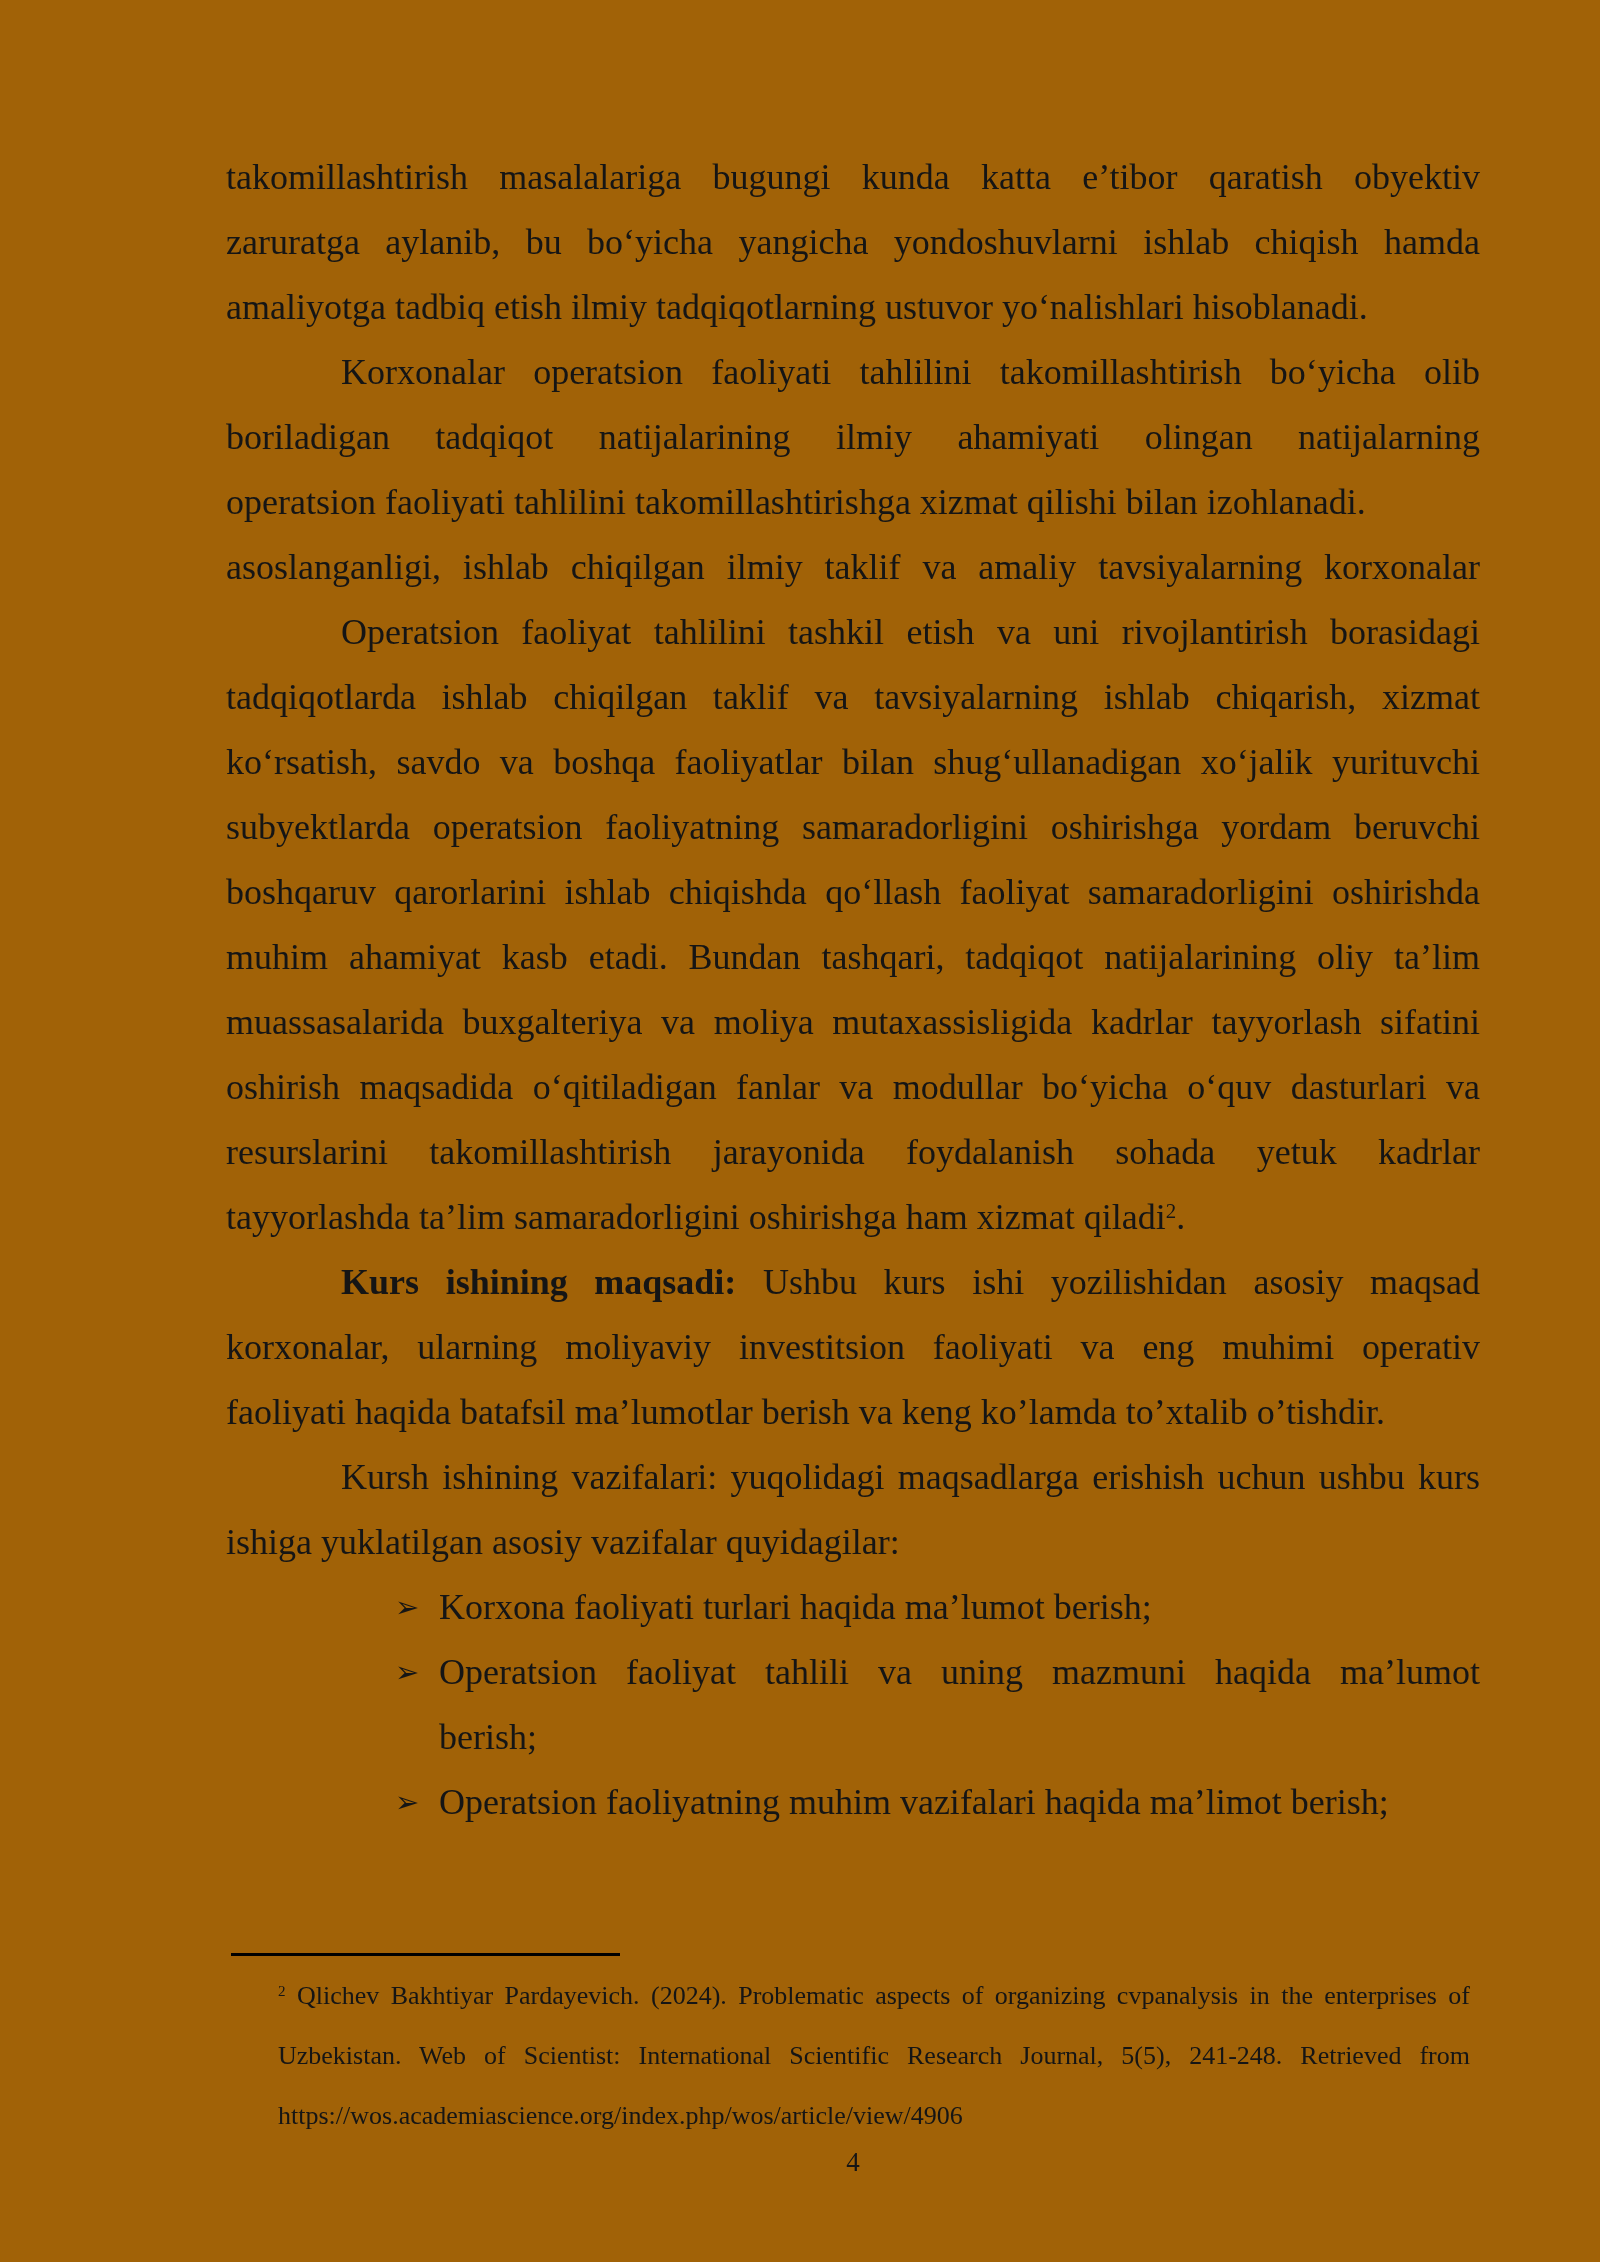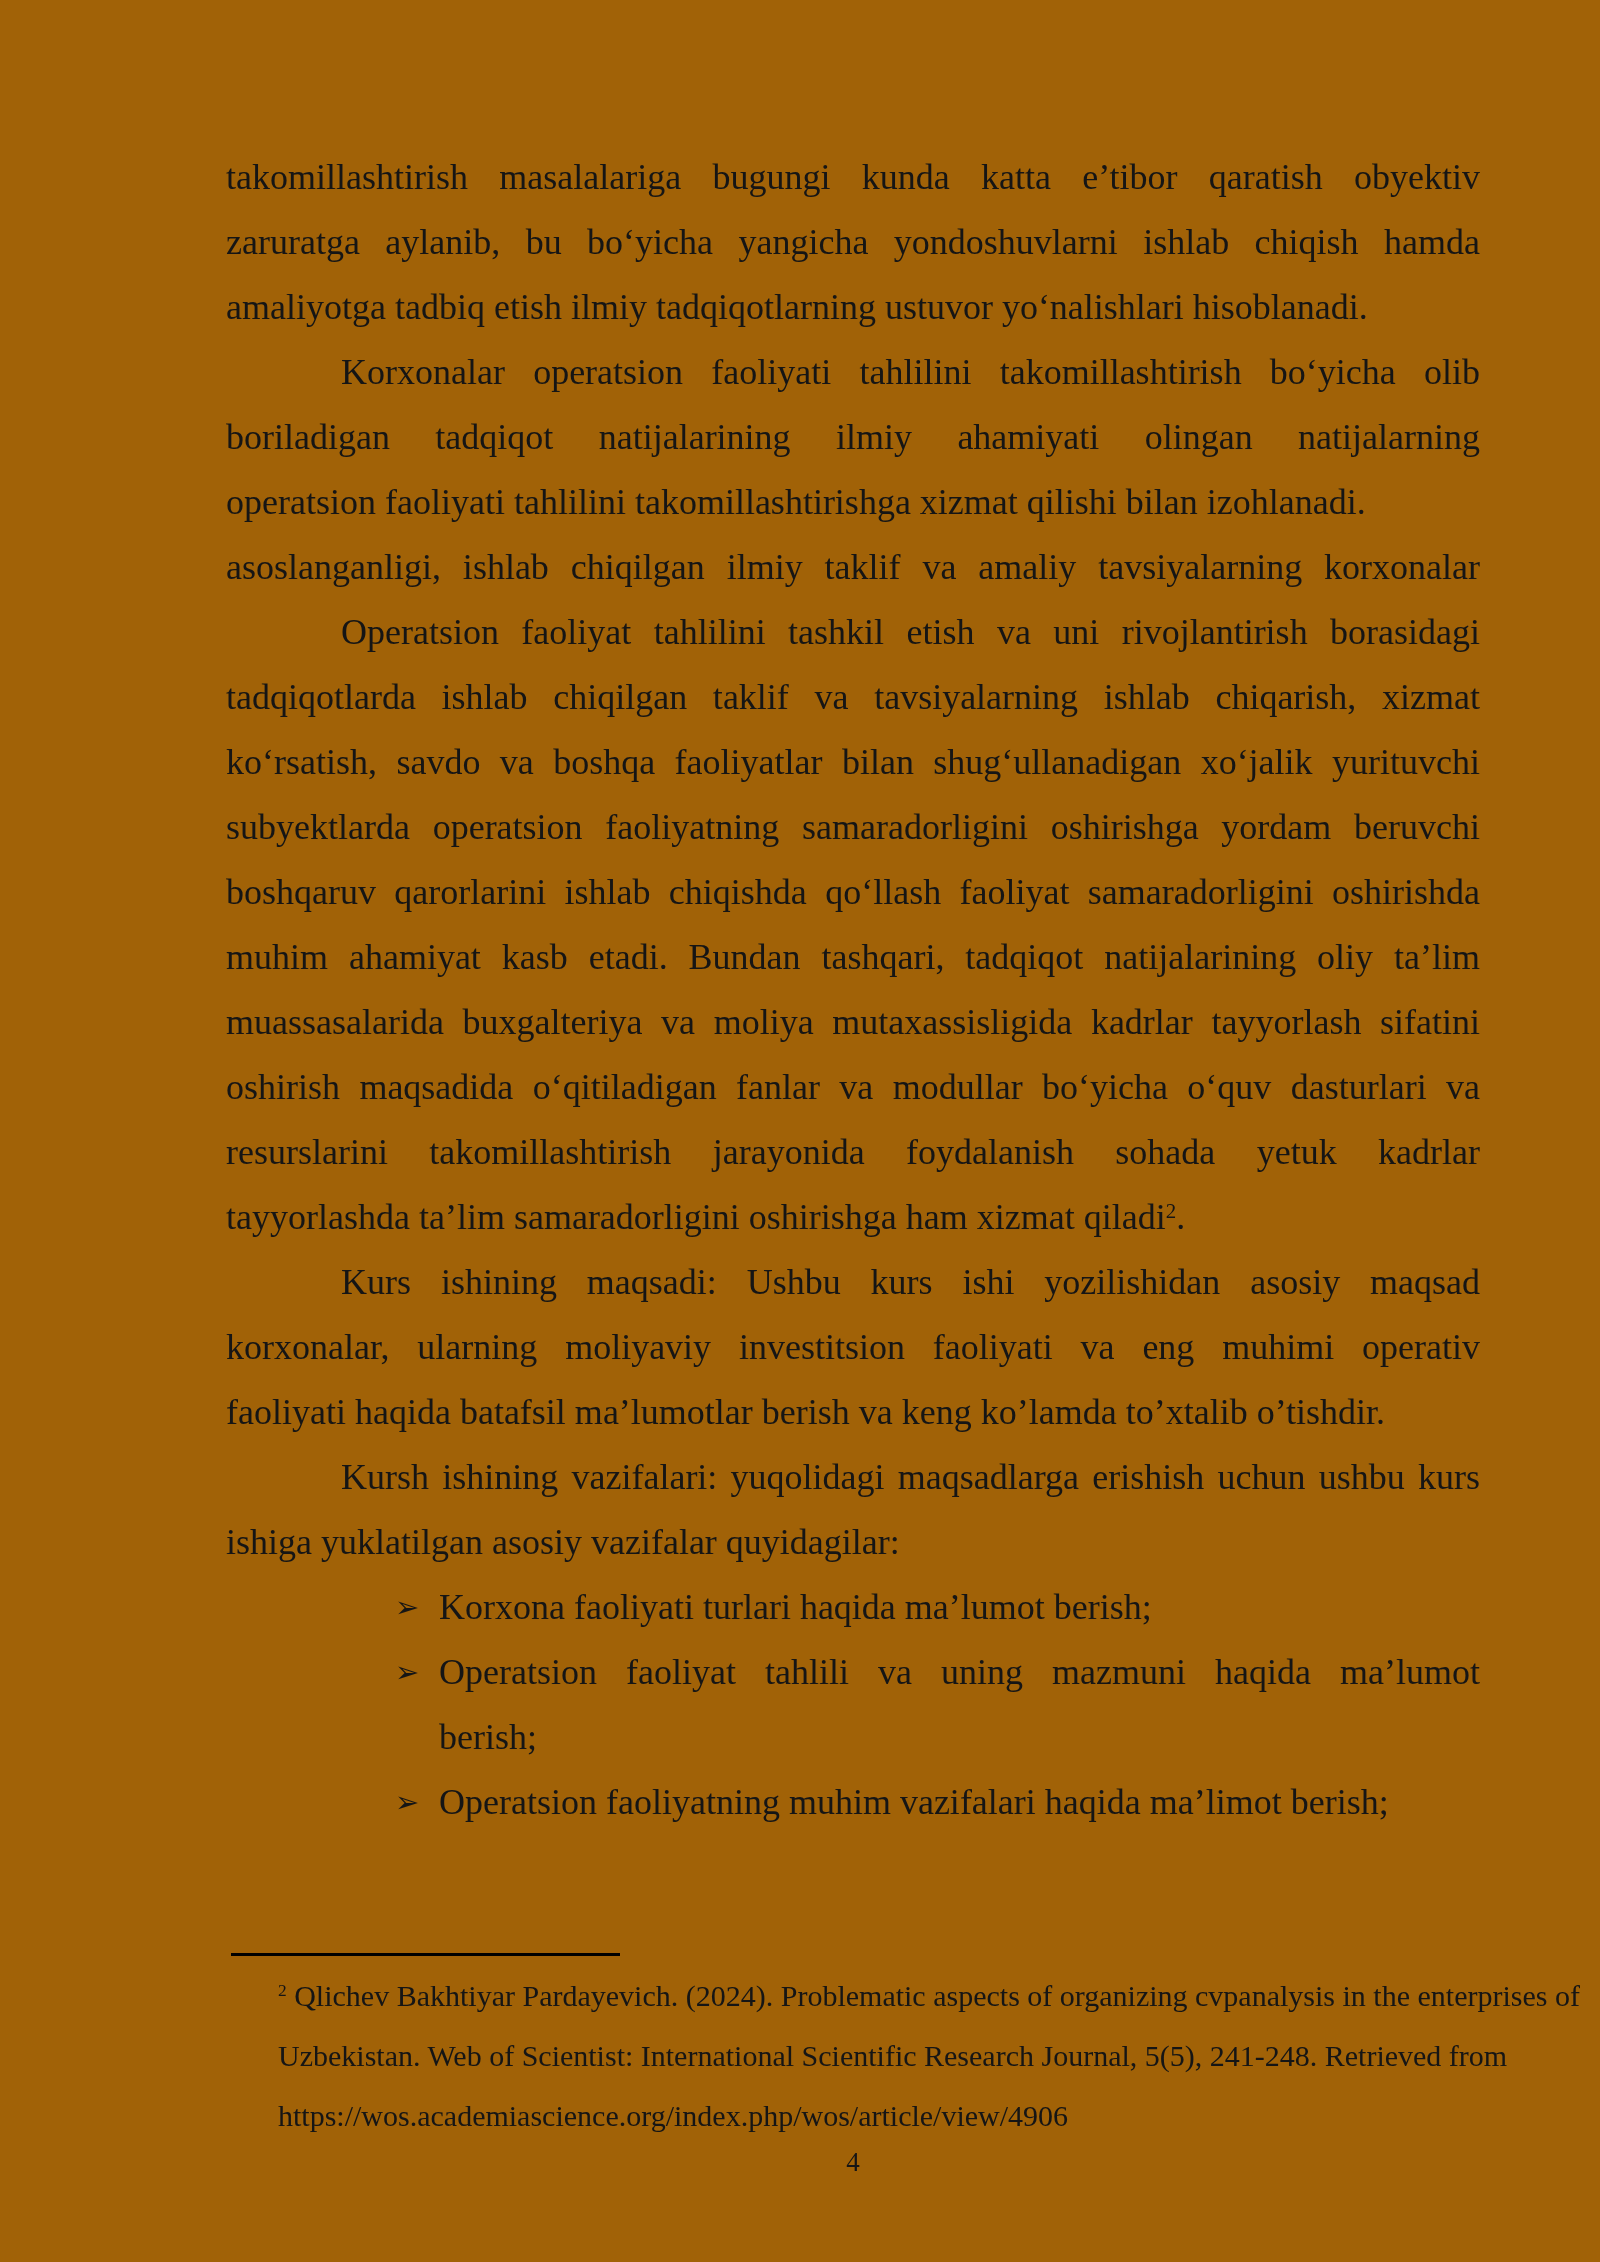--- a/index.html
+++ b/index.html
@@ -17,21 +17,21 @@
     font-size:36px;
   }
   .ln{
     height:65px;line-height:65px;
     white-space:nowrap;
     text-align:justify;
     text-align-last:justify;
   }
   .ln.last{ text-align-last:left; }
   .ln.ind{ padding-left:115px; }
-  .b{ font-weight:normal; }
+  .b{ font-weight:bold; }
   sup.sp{
     font-size:0.58em;
     line-height:0;
     position:relative;
     top:-0.55em;
     vertical-align:baseline;
   }
   .bullet{ position:relative; padding-left:213px; }
   .bullet .marker{
     position:absolute;left:169px;top:0;
@@ -41,21 +41,21 @@
   }
   .fn-sep{
     position:absolute;
     left:231px;top:1953px;
     width:389px;height:3px;
     background:#000;
   }
   .footnote{
     position:absolute;
     left:278px;top:1966px;width:1192px;
-    font-size:30px;
+    font-size:26px;
   }
   .footnote .ln{ height:60px;line-height:60px; }
   .pagenum{
     position:absolute;
     left:226px;top:2140px;width:1254px;
     text-align:center;
     font-size:27px;line-height:44px;
   }
 </style>
 </head>

